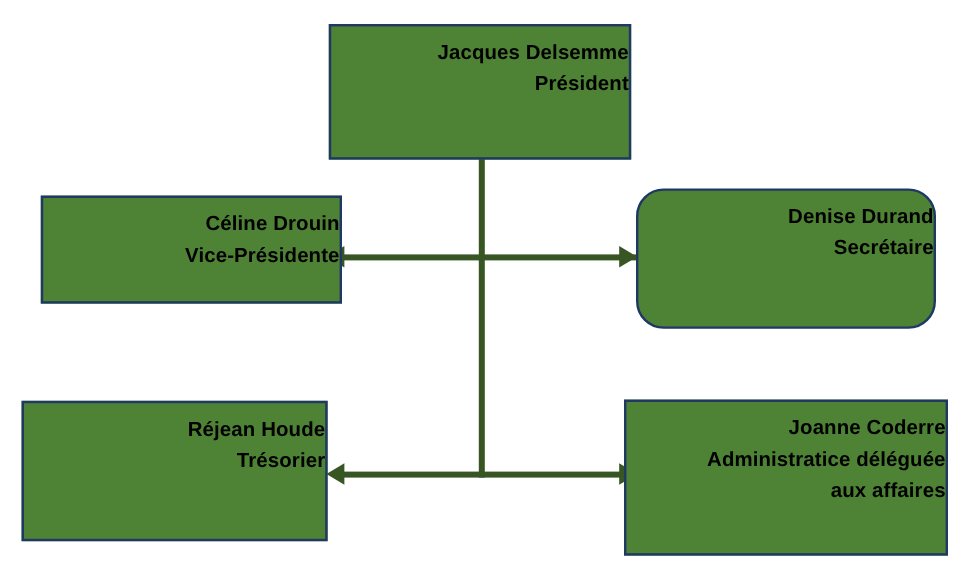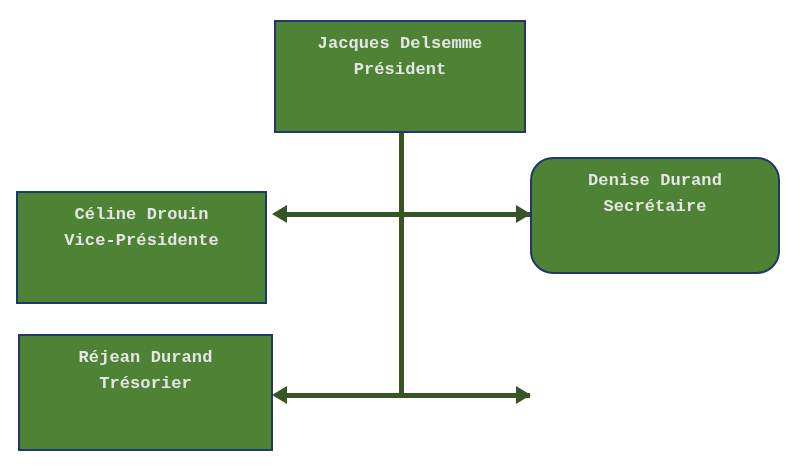--- a/index.html
+++ b/index.html
@@ -15,31 +15,30 @@
     width: 812px;
     height: 475px;
     background: #ffffff;
     overflow: hidden;
   }
   .org-box {
     position: absolute;
     box-sizing: border-box;
     background: #4E8234;
     border: 2px solid #1F3864;
-    color: #e5e5e5;
+    color: #000000;
     font-weight: bold;
     font-size: 17px;
     line-height: 26px;
-    text-align: center;
+    text-align: right;
     letter-spacing: 0.1px;
     display: block;
     padding-top: 9px;
     z-index: 3;
     white-space: pre-line;
-    font-family: Liberation Mono, monospace;
   }
   .connector {
     position: absolute;
     background: #375623;
     z-index: 1;
   }
   .arrow-head {
     position: absolute;
     width: 0;
     height: 0;
@@ -67,23 +66,26 @@
   <div class="arrow-head arrow-left" style="left:272px; top:205px;"></div>
   <div class="arrow-head arrow-right" style="left:516px; top:205px;"></div>
 
   <div class="connector" style="left:283px; top:393px; width:247px; height:5px;"></div>
   <div class="arrow-head arrow-left" style="left:272px; top:386px;"></div>
   <div class="arrow-head arrow-right" style="left:516px; top:386px;"></div>
 
   <div class="org-box" style="left:274px; top:20px; width:252px; height:113px;">Jacques Delsemme
 Président</div>
 
-  <div class="org-box" style="left:16px; top:163px; width:251px; height:113px;margin-top:28px;">Céline Drouin
+  <div class="org-box" style="left:34px; top:163px; width:251px; height:90px;">Céline Drouin
 Vice-Présidente</div>
 
   <div class="org-box" style="left:530px; top:157px; width:250px; height:117px;border-radius:23px;">Denise Durand
 Secrétaire</div>
 
-  <div class="org-box" style="left:18px; top:334px; width:255px; height:117px;">Réjean Durand
+  <div class="org-box" style="left:18px; top:334px; width:255px; height:117px;">Réjean Houde
 Trésorier</div>
 
+  <div class="org-box" style="left:520px; top:333px; width:270px; height:130px;">Joanne Coderre
+Administratice déléguée
+aux affaires</div>
 
 </div>
 
 </body></html>

